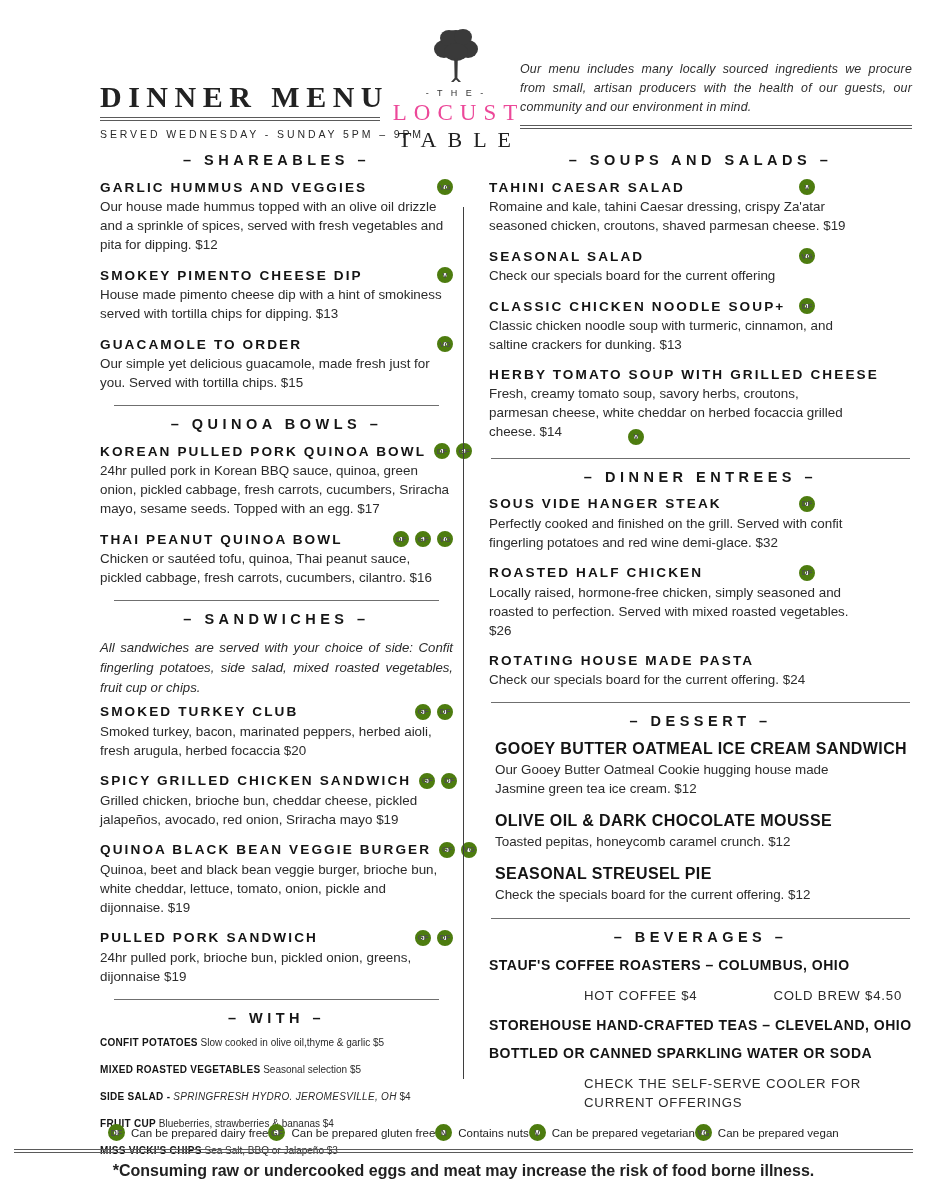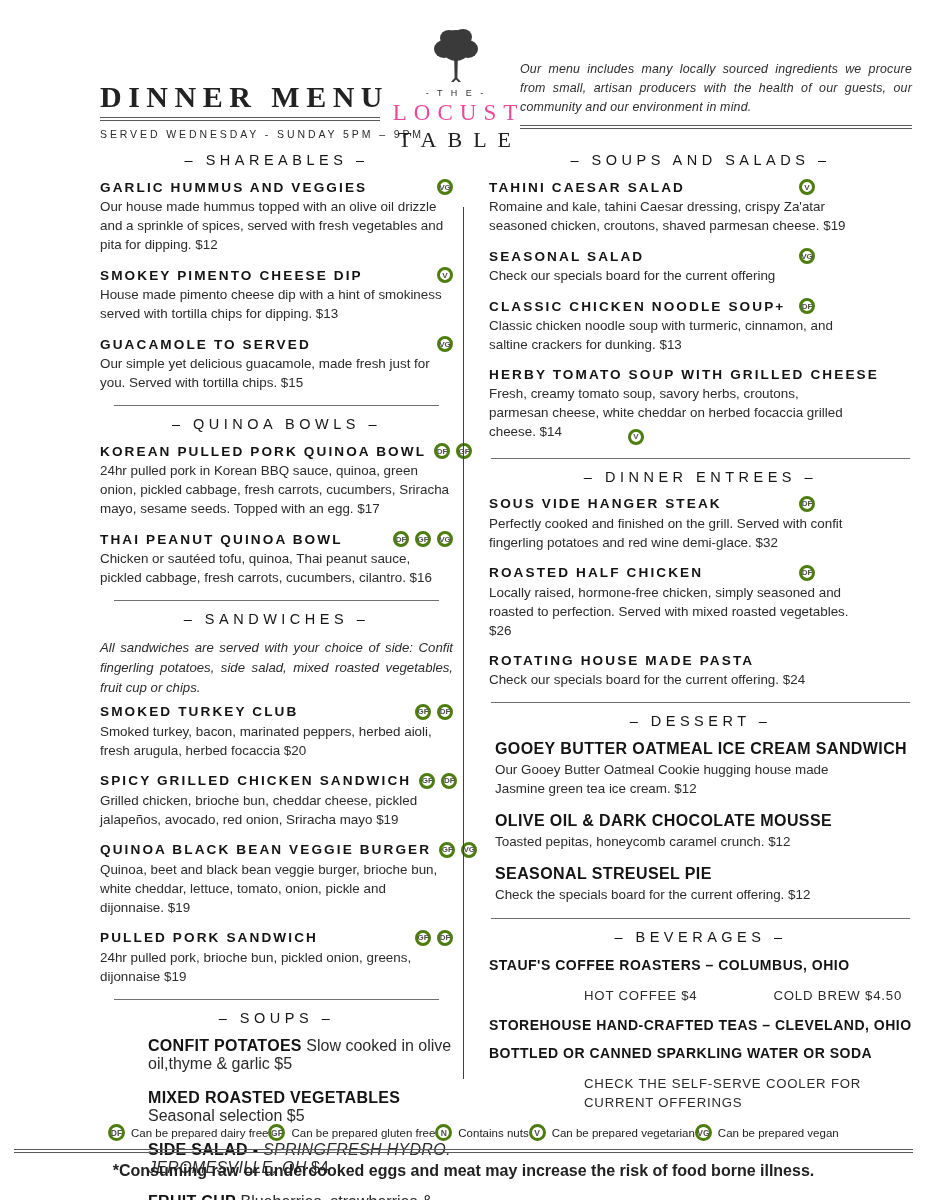--- a/index.html
+++ b/index.html
@@ -25,35 +25,35 @@
   .intro-rule { margin-top:7px; }
 
   
   .main { position:absolute; left:100px; top:152px; width:812px; display:flex; }
   .col-left { width:363px; padding-right:10px; }
   .col-right { width:449px; padding-left:26px; }
   .col-divider { position:absolute; left:363px; top:55px; width:1px; height:872px; background:#3f3f3f; }
 
   .section-rule { border-top:1px solid #6f6f6f; margin:4px 14px 10px 14px; }
   .col-right .section-rule { margin:4px 2px 10px 2px; }
-  .section-title { text-align:center; font-size:14.5px; font-weight:400; letter-spacing:4.5px; color:#161616; margin-bottom:11px; white-space:nowrap; }
+  .section-title { text-align:center; font-size:14.5px; font-weight:700; letter-spacing:4.5px; color:#161616; margin-bottom:11px; white-space:nowrap; }
 
   .item { margin-bottom:13px; }
   .item-head { display:flex; align-items:center; }
   .col-right .item-head { max-width:326px; }
   .item-name { font-size:13.6px; font-weight:600; letter-spacing:2.1px; color:#141414; white-space:nowrap; }
   .item-name.plain { letter-spacing:0.4px; font-weight:700; font-size:16px; }
   .icons { margin-left:auto; display:flex; gap:6px; padding-left:8px; }
-  .badge { width:16px; height:16px; min-width:16px; border:3px solid #4d7c0f; border-radius:50%; color:#4e4e4e; font-size:8px; font-weight:600; display:inline-flex; align-items:center; justify-content:center; background:#fff; }
+  .badge { width:16px; height:16px; min-width:16px; border:6px solid #4d7c0f; border-radius:50%; color:#4e4e4e; font-size:8px; font-weight:600; display:inline-flex; align-items:center; justify-content:center; background:#fff; }
   .desc { font-size:13.4px; line-height:1.42; color:#2b2b2b; margin-top:2px; }
   .col-right .desc { max-width:372px; }
   .desc .badge { vertical-align:-3px; margin-left:66px; }
   .section-note { font-style:italic; font-size:13.2px; line-height:1.5; color:#2b2b2b; text-align:justify; margin-bottom:6px; }
 
-  .side-line { font-size:16px; color:#2b2b2b; margin-bottom:16px;margin-left:48px; }
+  .side-line { font-size:10px; color:#2b2b2b; margin-bottom:16px; }
   .side-label { font-weight:700; letter-spacing:0.3px; color:#141414; }
   .side-italic { font-style:italic; letter-spacing:0.3px; }
 
   .dessert-item { margin-bottom:14px; margin-left:6px; }
 
   .bev-group { margin-bottom:6px; }
   .bev-head { font-size:14px; font-weight:700; letter-spacing:0.5px; color:#141414; margin-top:12px; }
   .bev-subs { display:flex; gap:76px; margin:13px 0 6px 95px; }
   .bev-sub { font-size:13.2px; letter-spacing:0.8px; color:#2b2b2b; max-width:300px; line-height:1.45; }
 
@@ -120,21 +120,21 @@
           <div class="item-head">
             <span class="item-name">SMOKEY PIMENTO CHEESE DIP</span>
             <span class="icons">
                 <span class="badge">V</span>
               </span>
           </div>
           <div class="desc">House made pimento cheese dip with a hint of smokiness served with tortilla chips for dipping.  $13</div>
         </div>
         <div class="item">
           <div class="item-head">
-            <span class="item-name">GUACAMOLE TO SERVED</span>
+            <span class="item-name">GUACAMOLE TO ORDER</span>
             <span class="icons">
                 <span class="badge">VG</span>
               </span>
           </div>
           <div class="desc">Our simple yet delicious guacamole, made fresh just for you. Served with tortilla chips. $15</div>
         </div>
       </div>
 
       <div class="section">
         <div class="section-rule"></div>
@@ -203,21 +203,21 @@
               <span class="badge">GF</span>
               <span class="badge">DF</span>
             </span>
           </div>
           <div class="desc">24hr pulled pork, brioche bun, pickled onion, greens, dijonnaise $19</div>
         </div>
       </div>
 
       <div class="section">
         <div class="section-rule"></div>
-        <div class="section-title">– SOUPS –</div>
+        <div class="section-title">– WITH –</div>
         <div class="side-line"><span class="side-label">CONFIT POTATOES</span><span> Slow cooked in olive oil,thyme &amp; garlic $5</span></div>
         <div class="side-line"><span class="side-label">MIXED ROASTED VEGETABLES</span><span> Seasonal selection $5</span></div>
         <div class="side-line"><span class="side-label">SIDE SALAD - </span><span class="side-italic">SPRINGFRESH HYDRO. JEROMESVILLE, OH</span><span> $4</span></div>
         <div class="side-line"><span class="side-label">FRUIT CUP</span><span> Blueberries, strawberries &amp; bananas $4</span></div>
         <div class="side-line"><span class="side-label">MISS VICKI'S CHIPS</span><span> Sea Salt, BBQ or Jalapeño $3</span></div>
       </div>
     </div>
 
     <div class="col-right">
 

